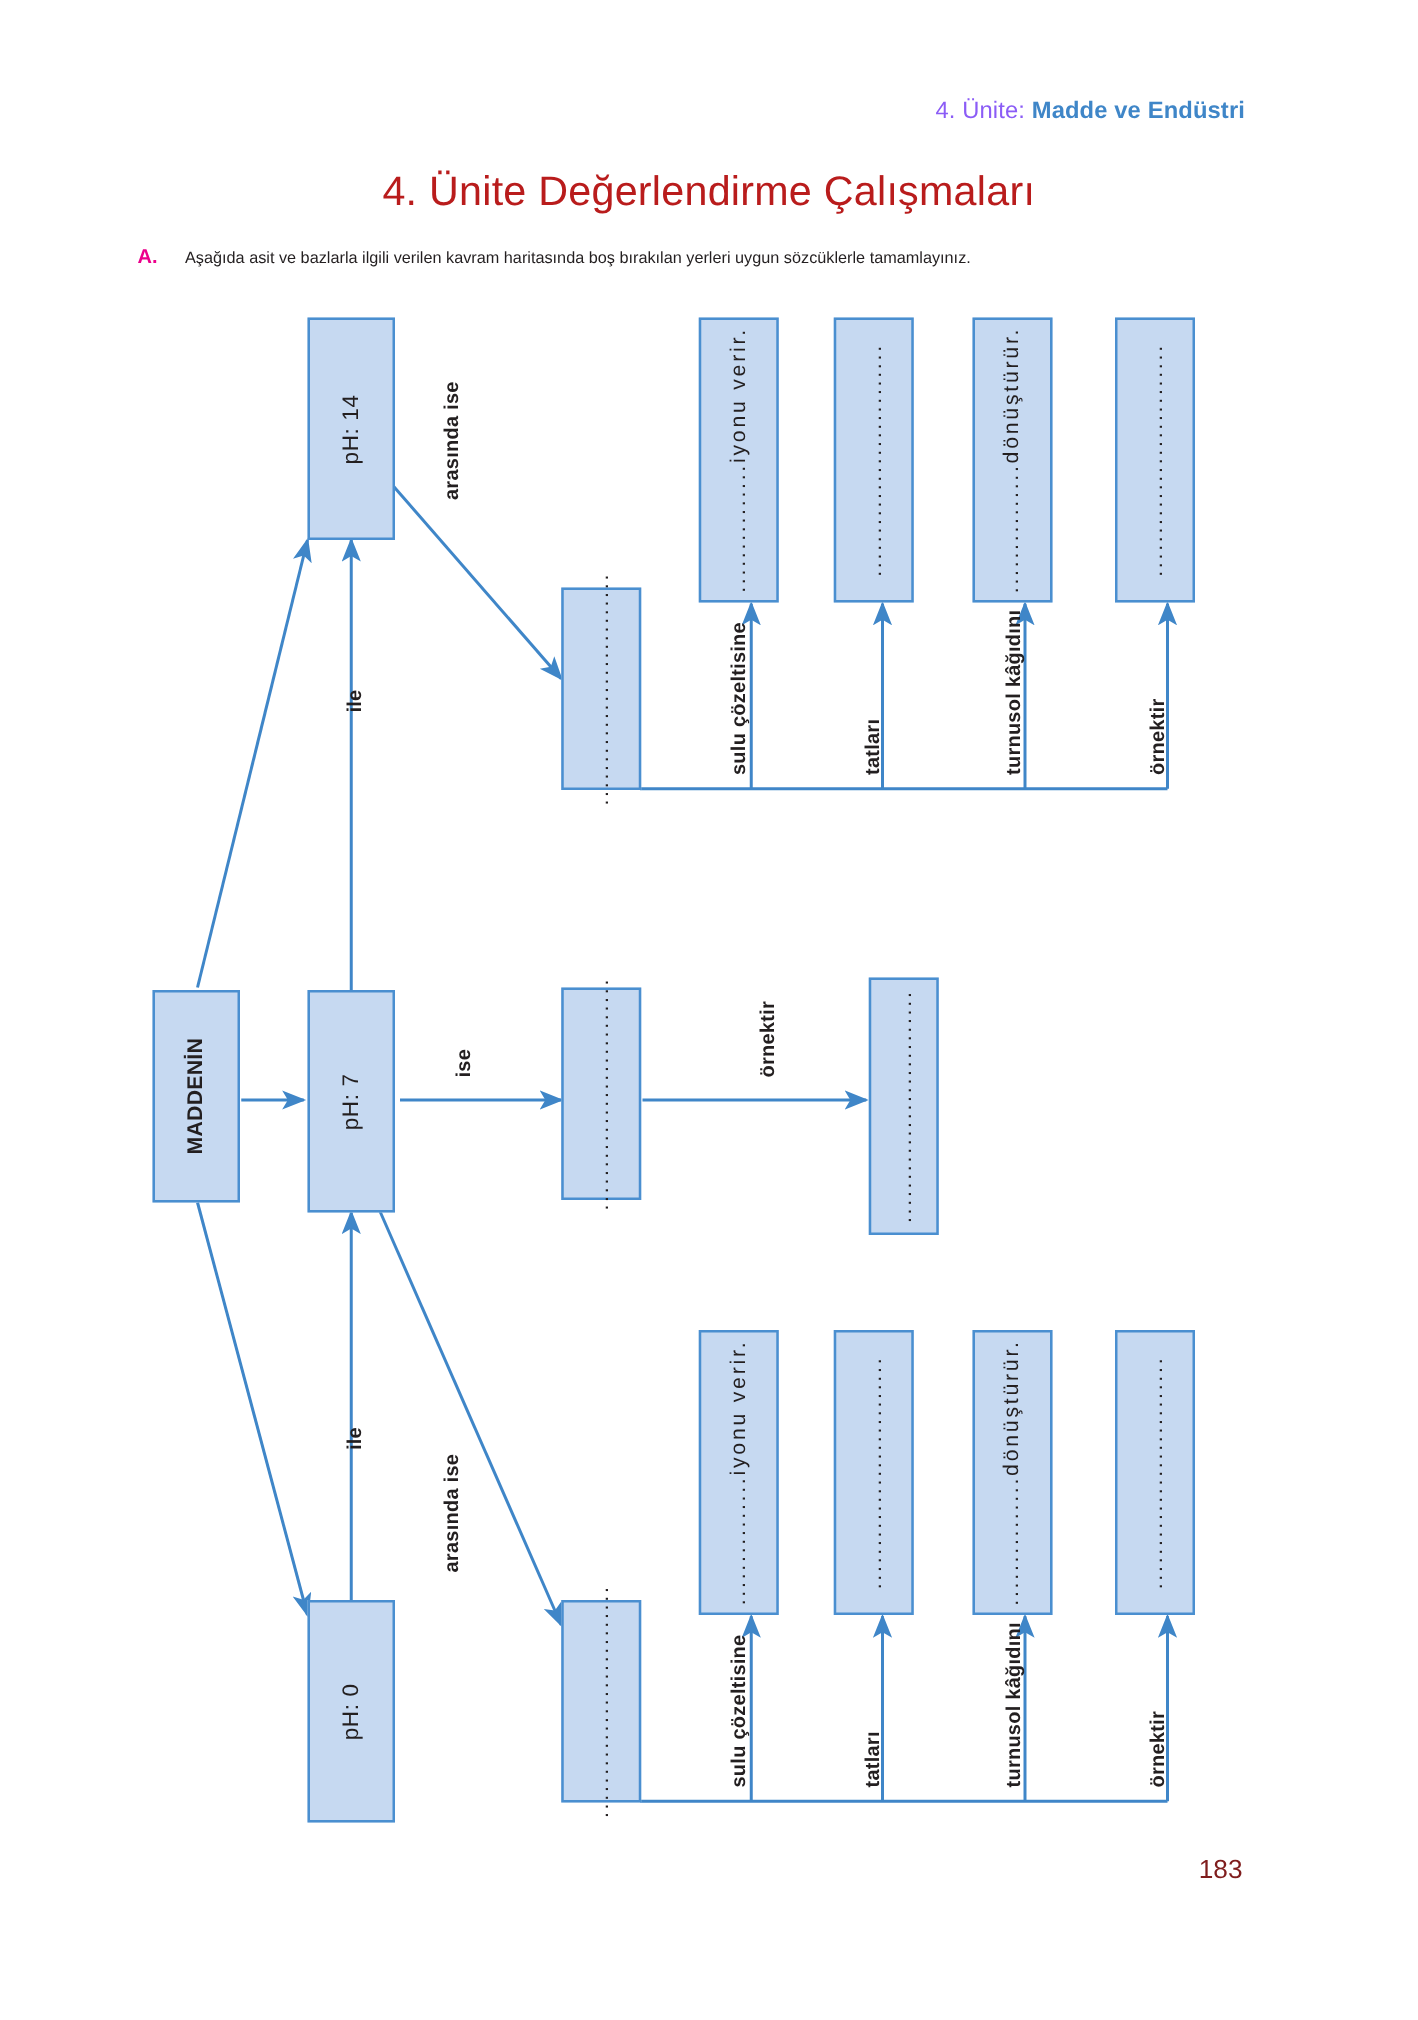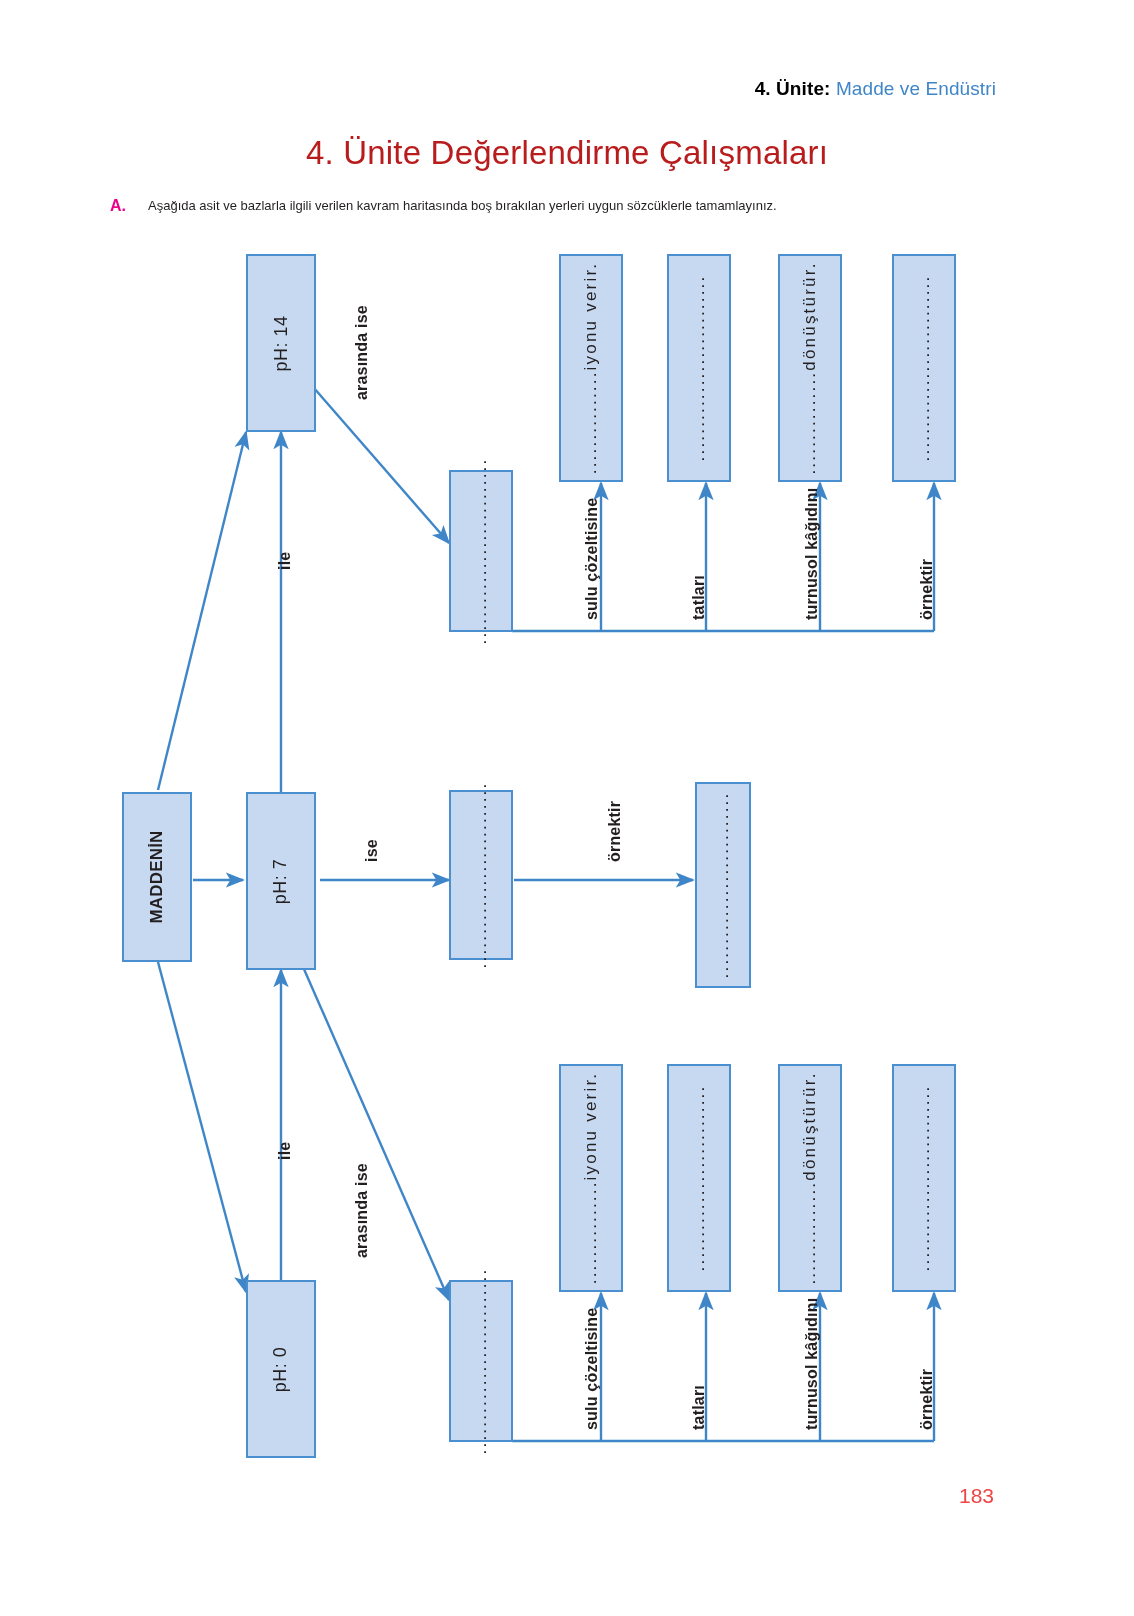--- a/index.html
+++ b/index.html
@@ -7,22 +7,22 @@
     width:1134px;height:1616px;position:relative;overflow:hidden;
     font-family:"Liberation Sans", sans-serif;
     color:#231f20;
   }
 
   
   .hdr{
     position:absolute; right:138px; top:78px;
     font-size:19px; letter-spacing:.1px; white-space:nowrap;
   }
-  .hdr .u{ font-weight:700; color:#000000; }
-  .hdr .t{ font-weight:400; color:#3f86c8;margin-top:13px; }
+  .hdr .u{ font-weight:400; color:#8b5cf6; }
+  .hdr .t{ font-weight:700; color:#3f86c8;margin-top:13px; }
 
   .page-title{
     position:absolute; left:0; right:0; top:134px;
     text-align:center;
     font-size:33px; font-weight:400; color:#b91c1c;
     letter-spacing:.2px;
   }
 
   
   .instr{
@@ -33,21 +33,21 @@
     font-size:16px; font-weight:700; color:#ec008c;
   }
   .instr .body{
     margin-left:38px;
     font-size:13px; font-weight:400; line-height:1.5;
     color:#231f20; text-align:left;
   }
 
   .pageno{
     position:absolute; right:140px; top:1484px;
-    font-size:21px; color:#ef4444; font-weight:400;
+    font-size:21px; color:#7f1d1d; font-weight:400;
   }
 
   
   #diagram{ position:absolute; left:0; top:0; width:1134px; height:1616px; }
   #wires{ position:absolute; left:0; top:0; width:1134px; height:1616px; }
 
   
   .box{
     position:absolute;
     background:#c6d9f1;

